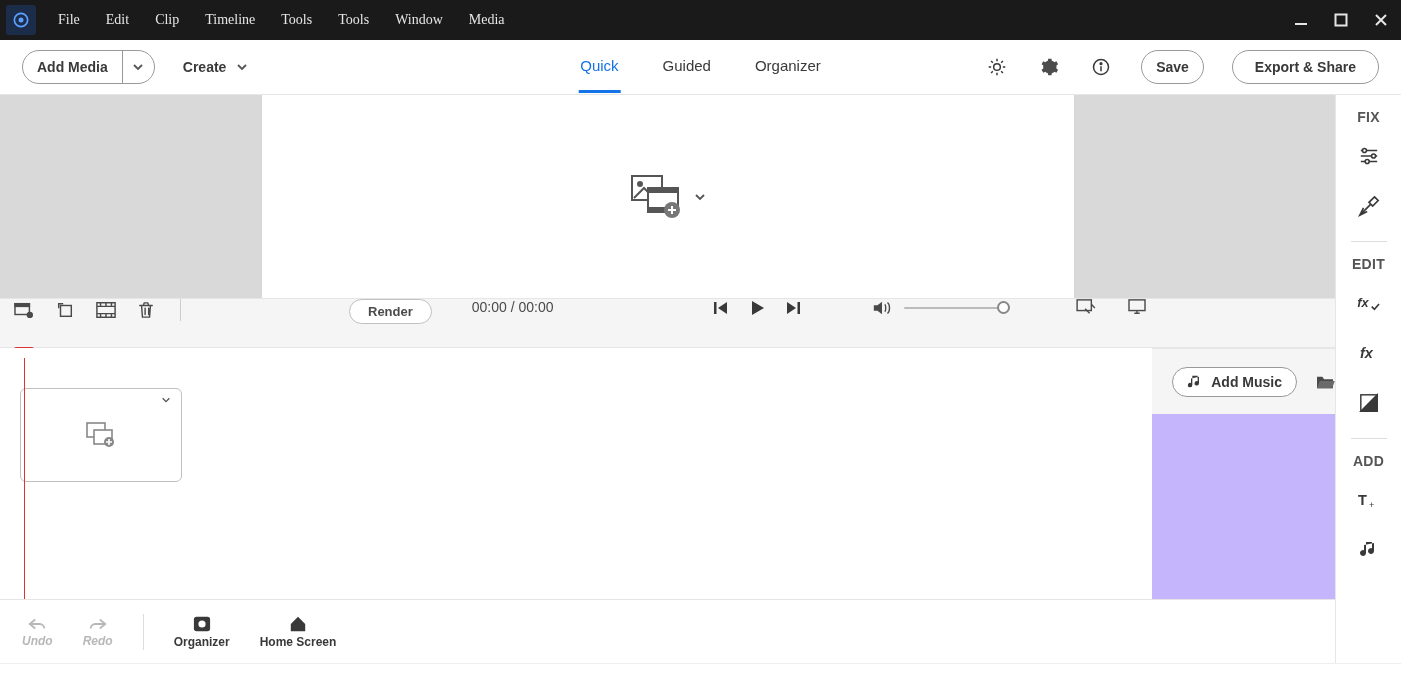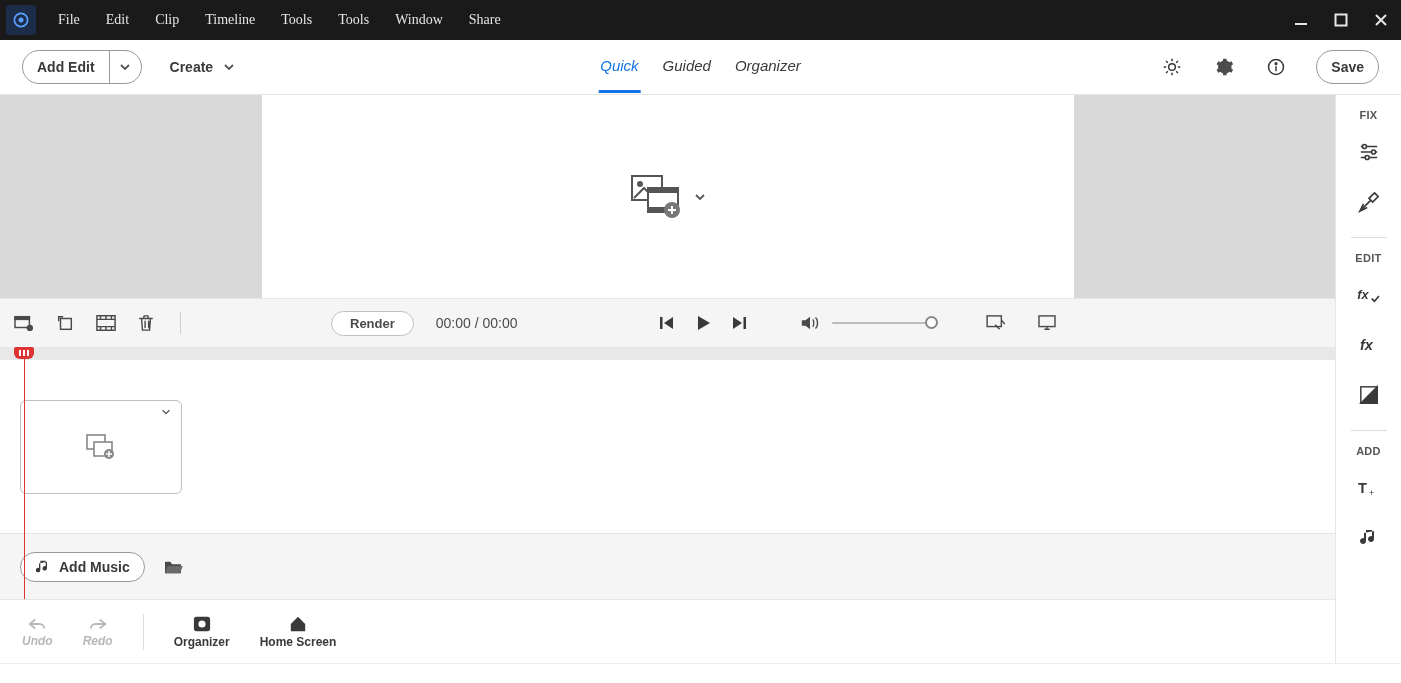--- a/index.html
+++ b/index.html
@@ -13,54 +13,54 @@
 .win-controls { margin-left: auto; display: flex; }
 .win-btn { width: 40px; height: 28px; display: flex; align-items: center; justify-content: center; color:#e6e6e6; }
 
 
 .top-toolbar { height: 55px; background: #fff; display: flex; align-items: center; padding: 0 22px; border-bottom: 1px solid #e6e6e6; }
 .pill-btn { border: 1px solid #999; border-radius: 18px; height: 34px; display: flex; align-items: center; padding: 0 14px; font-size: 14px; font-weight: 600; color:#393939; cursor:default; background:#fff;}
 .pill-btn.split { padding:0; }
 .pill-btn.split .lbl { padding:0 14px; }
 .pill-btn.split .drop { border-left:1px solid #999; width:32px; display:flex; align-items:center; justify-content:center; height:100%; }
 .txt-btn { display:flex; align-items:center; gap:10px; font-size:14px; font-weight:600; color:#393939; padding:0 10px; margin-left:18px; cursor:default;}
-.tabs { position:absolute; left:50%; transform:translateX(-50%); display:flex; gap:20px;font-style:italic; }
+.tabs { position:absolute; left:50%; transform:translateX(-50%); display:flex; gap:40px; }
 .tab { font-size:15px; font-weight:500; color:#393939; padding:16px 2px; border-bottom:3px solid transparent; cursor:default;}
 .tab.active { color:#1473e6; border-bottom-color:#1473e6; }
 .top-right { margin-left:auto; display:flex; align-items:center; gap:28px; }
 .icon-btn { width:24px; height:24px; display:flex; align-items:center; justify-content:center; color:#393939;}
 
 
 .body-row { display:flex; height: calc(683px - 40px - 55px - 20px); }
 .left-col { flex:1; display:flex; flex-direction:column; min-width:0;}
 .right-panel { width:66px; background:#fff; border-left:1px solid #e6e6e6; display:flex; flex-direction:column; align-items:center; padding-top:14px; gap:0; }
-.right-panel .sec-label { font-size:11px; font-weight:600; color:#555; letter-spacing:.3px; margin-bottom:8px;}
+.right-panel .sec-label { font-size:14px; font-weight:600; color:#555; letter-spacing:.3px; margin-bottom:8px;}
 .right-panel .rp-icon { width:46px; height:46px; display:flex; align-items:center; justify-content:center; color:#393939; margin-bottom:4px;}
 .right-panel .divider { width:36px; border-top:1px solid #ddd; margin:8px 0 14px; }
 
 
 .preview-area { height:203px; background:#d9d9d9; display:flex; align-items:stretch; justify-content:center; }
 .preview-canvas { width:812px; background:#fff; display:flex; align-items:center; justify-content:center;}
 .preview-placeholder { display:flex; align-items:center; gap:8px; color:#555;}
 
 
-.play-bar { height:50px; background:#f5f5f5; border-top:1px solid #e6e6e6; border-bottom:1px solid #e6e6e6; display:flex; align-items:center; padding:0 14px; }
+.play-bar { height:50px; background:#f5f5f5; border-top:1px solid #e6e6e6; border-bottom:1px solid #e6e6e6; display:flex; align-items:flex-start; padding:0 14px; gap:18px;}
 .play-bar .small-iconset { display:flex; align-items:center; gap:22px; color:#4a4a4a;}
 .vert-sep { width:1px; height:22px; background:#ccc; margin-left:4px; }
 .render-btn { border:1px solid #c0c0c0; border-radius:14px; padding:4px 18px; font-size:13px; font-weight:600; color:#4a4a4a; background:#fff; margin-left:150px;}
 .timecode { font-size:14px; color:#4a4a4a; margin-left:22px;}
 .play-controls { margin-left:140px; display:flex; gap:18px; color:#393939;}
 .vol-area { margin-left:52px; display:flex; align-items:center; gap:12px; color:#4a4a4a;}
 .vol-slider { width:106px; height:18px; position:relative; }
 .vol-slider .track { position:absolute; top:8px; left:0; right:0; height:2px; background:#bbb; border-radius:1px;}
 .vol-slider .knob { position:absolute; top:2px; right:0; width:13px; height:13px; border:2px solid #888; border-radius:50%; background:#fff;}
 .right-play-icons { margin-left:48px; display:flex; gap:32px; color:#4a4a4a;}
 
 
-.timeline-wrap { flex:1; display:flex; flex-direction:column; background:#c4b5fd; position:relative; }
+.timeline-wrap { flex:1; display:flex; flex-direction:row; background:#c4b5fd; position:relative; }
 .timeline-ruler { height:12px; background:#e8e8e8; position:relative; }
 .playhead { position:absolute; left:14px; top:-1px; }
 .playhead .head { width:20px; height:12px; background:#d33; border-radius:2px 2px 6px 6px; display:flex; align-items:center; justify-content:center;}
 .playhead .head span { width:2px; height:6px; background:#fff; margin:0 1px; display:inline-block;}
 .playhead-line { position:absolute; left:24px; top:10px; width:1px; bottom:0; background:#d33; z-index:2;}
 .video-track { flex:1; background:#fff; padding:40px 0 0 20px; position:relative;}
 .clip-slot { width:162px; height:94px; border:1px solid #c0c0c0; border-radius:6px; background:#fff; display:flex; align-items:center; justify-content:center; position:relative;}
 .clip-slot .chev { position:absolute; top:6px; right:10px; color:#555; font-size:11px;}
 .audio-track { height:66px; border-top:1px solid #e6e6e6; background:#f5f5f5; display:flex; align-items:center; padding-left:20px; gap:18px;}
 
@@ -85,21 +85,21 @@
       </svg>
   </div>
   <div class="menu">
     <div class="menu-item">File</div>
     <div class="menu-item">Edit</div>
     <div class="menu-item">Clip</div>
     <div class="menu-item">Timeline</div>
     <div class="menu-item">Tools</div>
     <div class="menu-item">Tools</div>
     <div class="menu-item">Window</div>
-    <div class="menu-item">Share</div>
+    <div class="menu-item">Media</div>
   </div>
   <div class="win-controls">
     <div class="win-btn">
         <svg width="14" height="14" viewBox="0 0 14 14">
           <rect x="1" y="10" width="12" height="2" fill="currentColor"></rect>
         </svg>
       </div>
     <div class="win-btn">
         <svg width="14" height="14" viewBox="0 0 14 14">
           <rect x="1.5" y="1.5" width="11" height="11" fill="none" stroke="currentColor" stroke-width="2"></rect>
@@ -108,21 +108,21 @@
     <div class="win-btn">
         <svg width="14" height="14" viewBox="0 0 14 14">
           <path d="M2 2 L12 12 M12 2 L2 12" stroke="currentColor" stroke-width="2"></path>
         </svg>
       </div>
   </div>
 </div>
 
 <div class="top-toolbar">
   <div class="pill-btn split">
-    <span class="lbl">Add Edit</span>
+    <span class="lbl">Add Media</span>
     <span class="drop">
         <svg width="12" height="12" viewBox="0 0 12 12">
           <path d="M2 4 L6 8 L10 4" fill="none" stroke="#555" stroke-width="1.8"></path>
         </svg>
       </span>
   </div>
   <div class="txt-btn">
     <span>Create</span>
     <svg width="12" height="12" viewBox="0 0 12 12">
         <path d="M2 4 L6 8 L10 4" fill="none" stroke="#555" stroke-width="1.8"></path>
@@ -149,20 +149,23 @@
       </div>
     <div class="icon-btn">
         <svg width="20" height="20" viewBox="0 0 24 24" fill="none" stroke="currentColor" stroke-width="1.8">
           <circle cx="12" cy="12" r="9"></circle>
           <circle cx="12" cy="8" r="1" fill="currentColor"></circle>
           <path d="M12 11v6"></path>
         </svg>
       </div>
     <div class="pill-btn">
         <span>Save</span>
+      </div>
+    <div class="pill-btn" style="padding:0 22px;">
+        <span>Export &amp; Share</span>
       </div>
   </div>
 </div>
 
 <div class="body-row">
   <div class="left-col">
 
     <div class="preview-area">
       <div class="preview-canvas">
         <div class="preview-placeholder">

